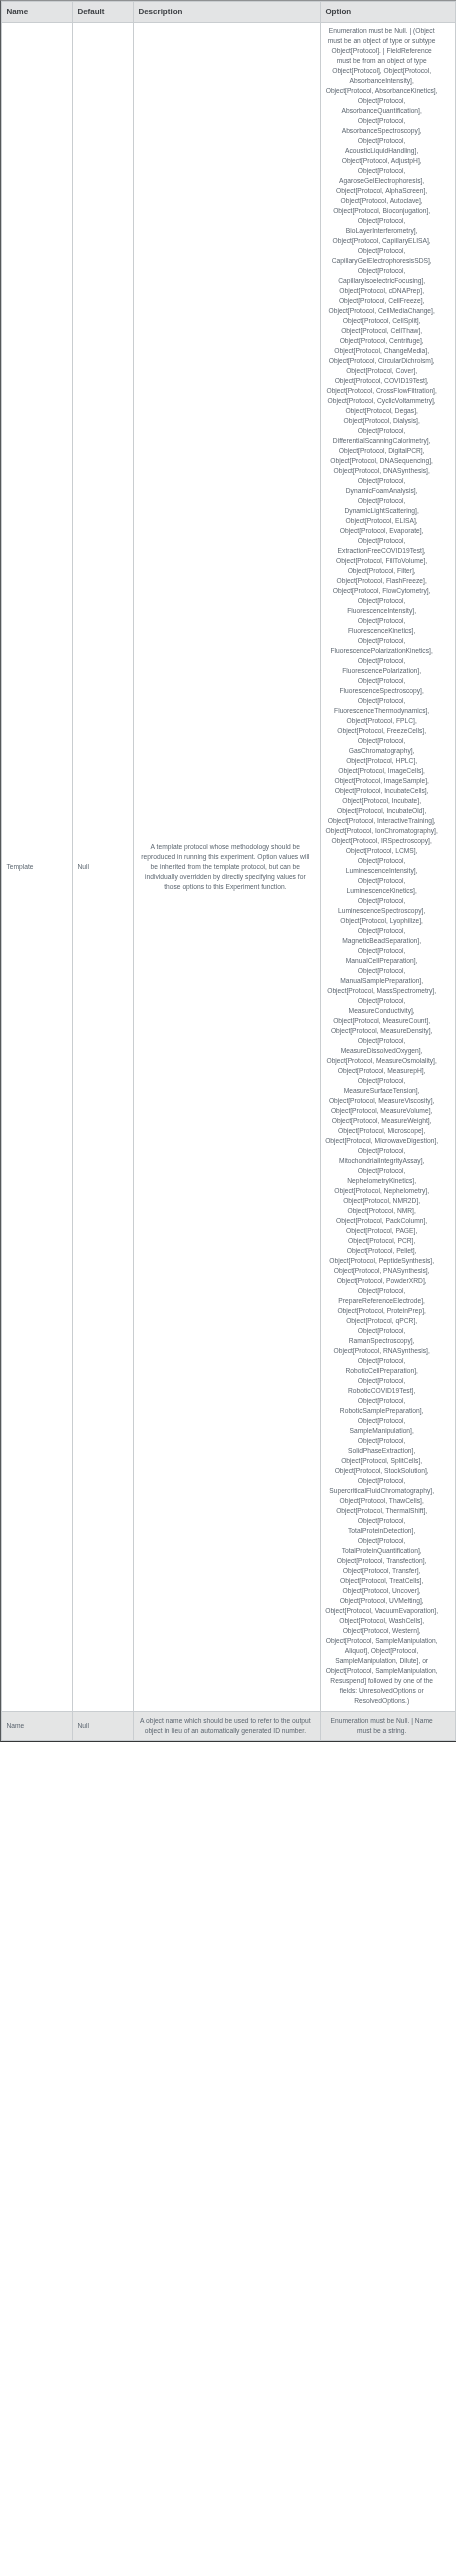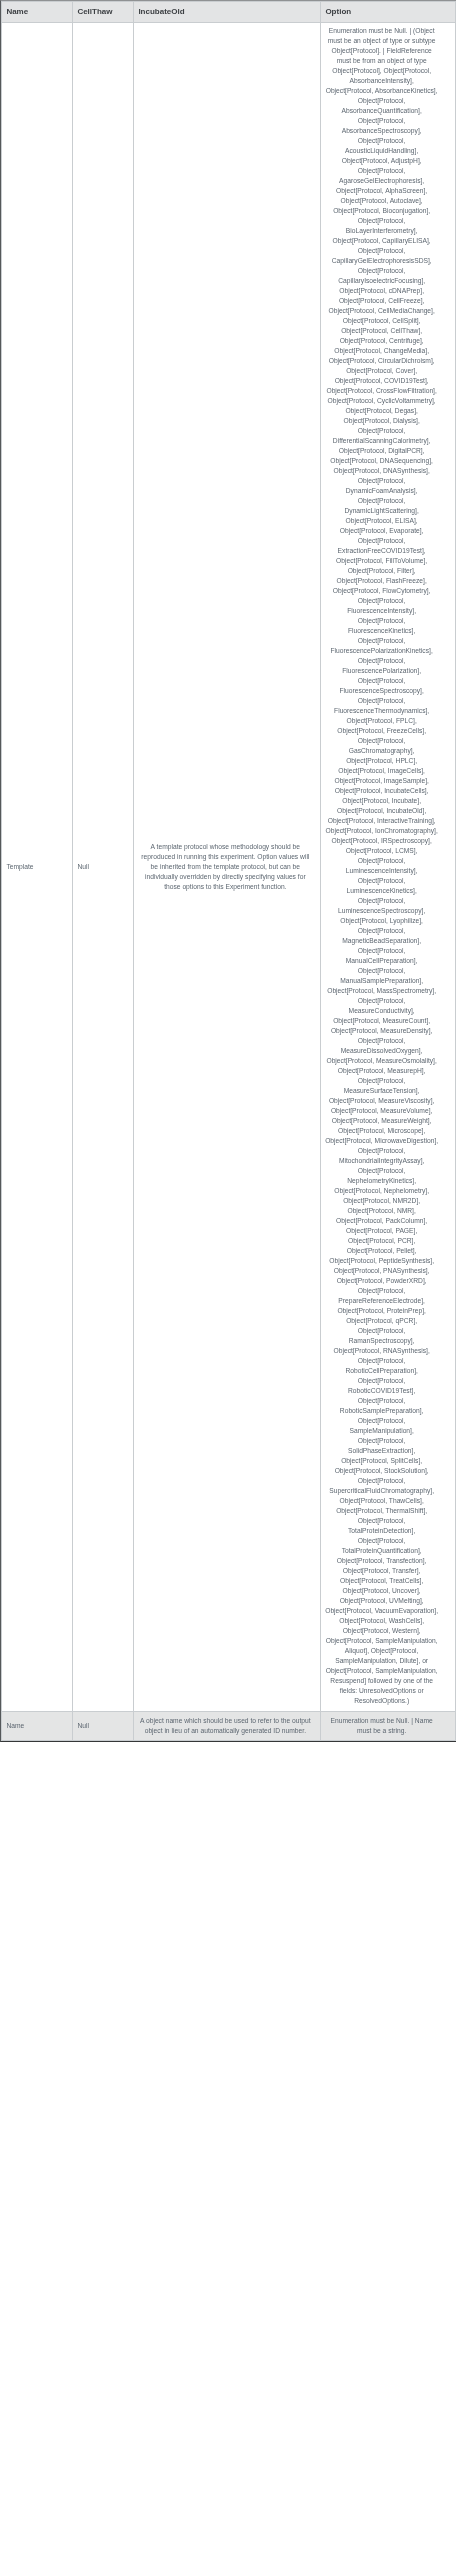--- a/index.html
+++ b/index.html
@@ -61,22 +61,22 @@
   <table class="options">
     <colgroup>
       <col class="c-name">
       <col class="c-default">
       <col class="c-desc">
       <col class="c-pattern">
     </colgroup>
     <thead>
       <tr>
         <th>Name</th>
-        <th>CellThaw</th>
-        <th>IncubateOld</th>
+        <th>Default</th>
+        <th>Description</th>
         <th>Option</th>
       </tr>
     </thead>
     <tbody>
       <tr class="row-template">
         <td class="cell-name">Template</td>
         <td class="cell-default">Null</td>
         <td class="cell-desc">A template protocol whose methodology should be reproduced in running this experiment. Option values will be inherited from the template protocol, but can be individually overridden by directly specifying values for those options to this Experiment function.</td>
         <td class="cell-pattern">Enumeration must be Null. | (Object must be an object of type or subtype Object[Protocol]. | FieldReference must be from an object of type Object[Protocol], Object[Protocol, AbsorbanceIntensity], Object[Protocol, AbsorbanceKinetics], Object[Protocol, AbsorbanceQuantification], Object[Protocol, AbsorbanceSpectroscopy], Object[Protocol, AcousticLiquidHandling], Object[Protocol, AdjustpH], Object[Protocol, AgaroseGelElectrophoresis], Object[Protocol, AlphaScreen], Object[Protocol, Autoclave], Object[Protocol, Bioconjugation], Object[Protocol, BioLayerInterferometry], Object[Protocol, CapillaryELISA], Object[Protocol, CapillaryGelElectrophoresisSDS], Object[Protocol, CapillaryIsoelectricFocusing], Object[Protocol, cDNAPrep], Object[Protocol, CellFreeze], Object[Protocol, CellMediaChange], Object[Protocol, CellSplit], Object[Protocol, CellThaw], Object[Protocol, Centrifuge], Object[Protocol, ChangeMedia], Object[Protocol, CircularDichroism], Object[Protocol, Cover], Object[Protocol, COVID19Test], Object[Protocol, CrossFlowFiltration], Object[Protocol, CyclicVoltammetry], Object[Protocol, Degas], Object[Protocol, Dialysis], Object[Protocol, DifferentialScanningCalorimetry], Object[Protocol, DigitalPCR], Object[Protocol, DNASequencing], Object[Protocol, DNASynthesis], Object[Protocol, DynamicFoamAnalysis], Object[Protocol, DynamicLightScattering], Object[Protocol, ELISA], Object[Protocol, Evaporate], Object[Protocol, ExtractionFreeCOVID19Test], Object[Protocol, FillToVolume], Object[Protocol, Filter], Object[Protocol, FlashFreeze], Object[Protocol, FlowCytometry], Object[Protocol, FluorescenceIntensity], Object[Protocol, FluorescenceKinetics], Object[Protocol, FluorescencePolarizationKinetics], Object[Protocol, FluorescencePolarization], Object[Protocol, FluorescenceSpectroscopy], Object[Protocol, FluorescenceThermodynamics], Object[Protocol, FPLC], Object[Protocol, FreezeCells], Object[Protocol, GasChromatography], Object[Protocol, HPLC], Object[Protocol, ImageCells], Object[Protocol, ImageSample], Object[Protocol, IncubateCells], Object[Protocol, Incubate], Object[Protocol, IncubateOld], Object[Protocol, InteractiveTraining], Object[Protocol, IonChromatography], Object[Protocol, IRSpectroscopy], Object[Protocol, LCMS], Object[Protocol, LuminescenceIntensity], Object[Protocol, LuminescenceKinetics], Object[Protocol, LuminescenceSpectroscopy], Object[Protocol, Lyophilize], Object[Protocol, MagneticBeadSeparation], Object[Protocol, ManualCellPreparation], Object[Protocol, ManualSamplePreparation], Object[Protocol, MassSpectrometry], Object[Protocol, MeasureConductivity], Object[Protocol, MeasureCount], Object[Protocol, MeasureDensity], Object[Protocol, MeasureDissolvedOxygen], Object[Protocol, MeasureOsmolality], Object[Protocol, MeasurepH], Object[Protocol, MeasureSurfaceTension], Object[Protocol, MeasureViscosity], Object[Protocol, MeasureVolume], Object[Protocol, MeasureWeight], Object[Protocol, Microscope], Object[Protocol, MicrowaveDigestion], Object[Protocol, MitochondrialIntegrityAssay], Object[Protocol, NephelometryKinetics], Object[Protocol, Nephelometry], Object[Protocol, NMR2D], Object[Protocol, NMR], Object[Protocol, PackColumn], Object[Protocol, PAGE], Object[Protocol, PCR], Object[Protocol, Pellet], Object[Protocol, PeptideSynthesis], Object[Protocol, PNASynthesis], Object[Protocol, PowderXRD], Object[Protocol, PrepareReferenceElectrode], Object[Protocol, ProteinPrep], Object[Protocol, qPCR], Object[Protocol, RamanSpectroscopy], Object[Protocol, RNASynthesis], Object[Protocol, RoboticCellPreparation], Object[Protocol, RoboticCOVID19Test], Object[Protocol, RoboticSamplePreparation], Object[Protocol, SampleManipulation], Object[Protocol, SolidPhaseExtraction], Object[Protocol, SplitCells], Object[Protocol, StockSolution], Object[Protocol, SupercriticalFluidChromatography], Object[Protocol, ThawCells], Object[Protocol, ThermalShift], Object[Protocol, TotalProteinDetection], Object[Protocol, TotalProteinQuantification], Object[Protocol, Transfection], Object[Protocol, Transfer], Object[Protocol, TreatCells], Object[Protocol, Uncover], Object[Protocol, UVMelting], Object[Protocol, VacuumEvaporation], Object[Protocol, WashCells], Object[Protocol, Western], Object[Protocol, SampleManipulation, Aliquot], Object[Protocol, SampleManipulation, Dilute], or Object[Protocol, SampleManipulation, Resuspend] followed by one of the fields: UnresolvedOptions or ResolvedOptions.)</td>
       </tr>

